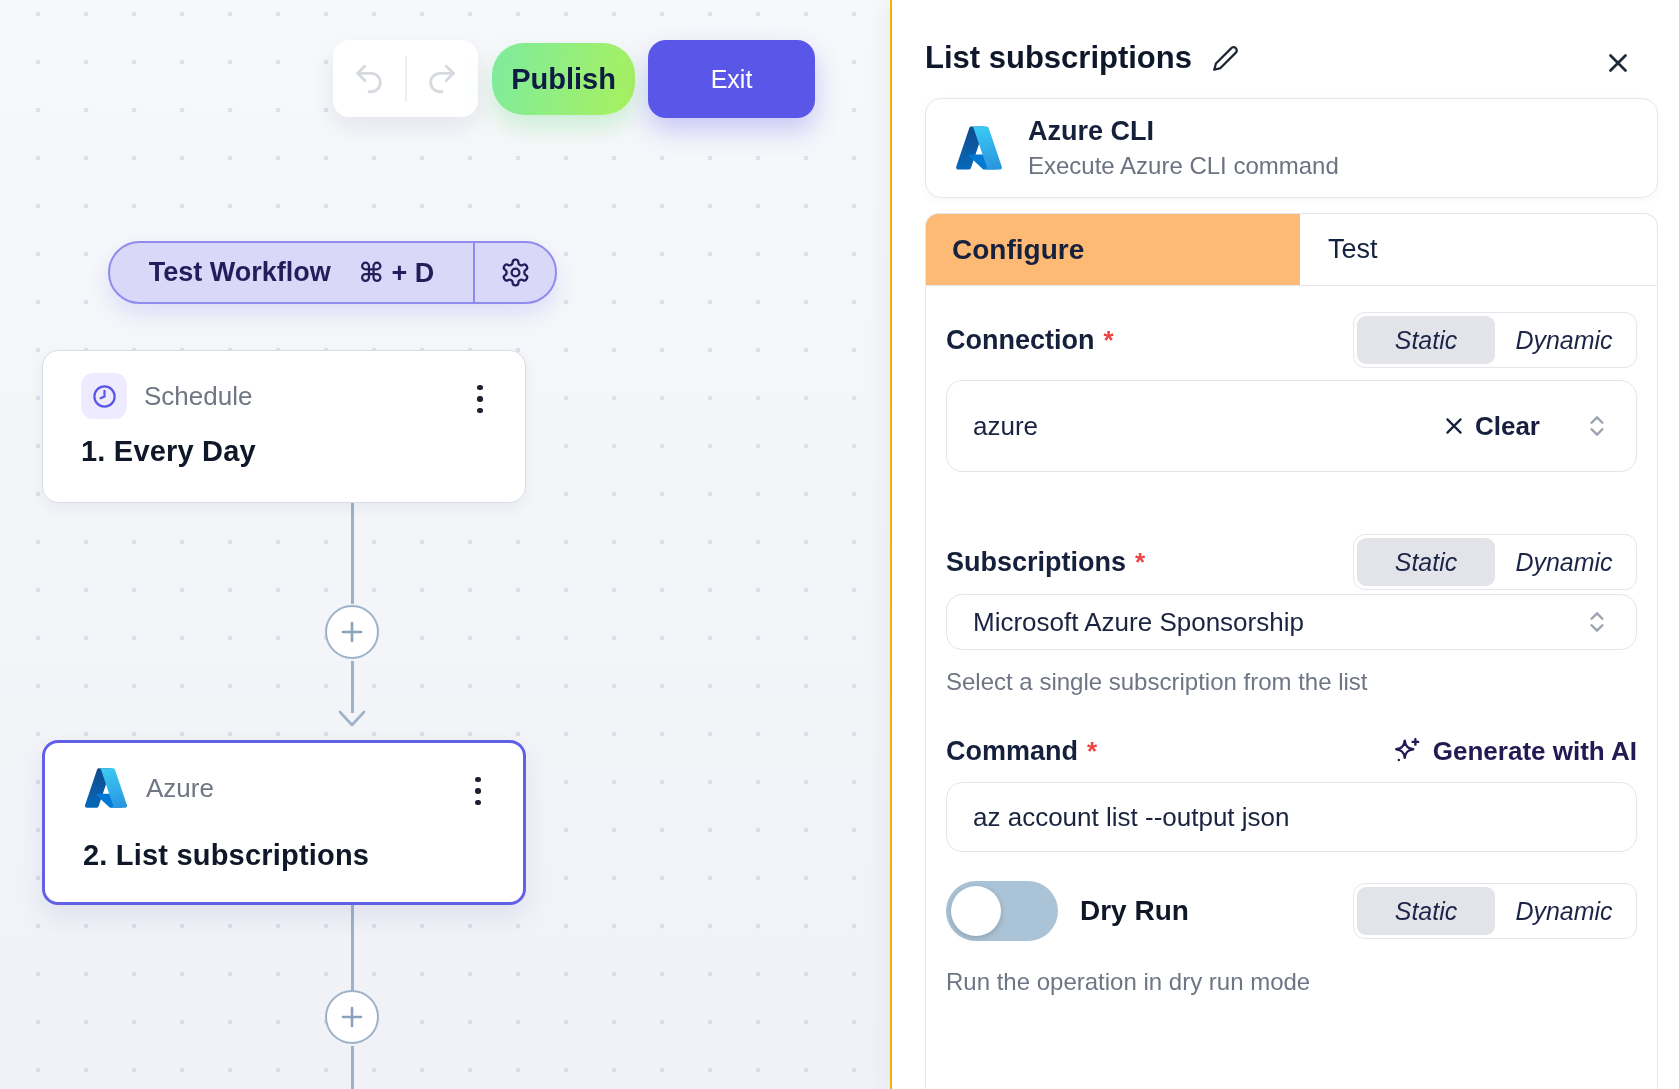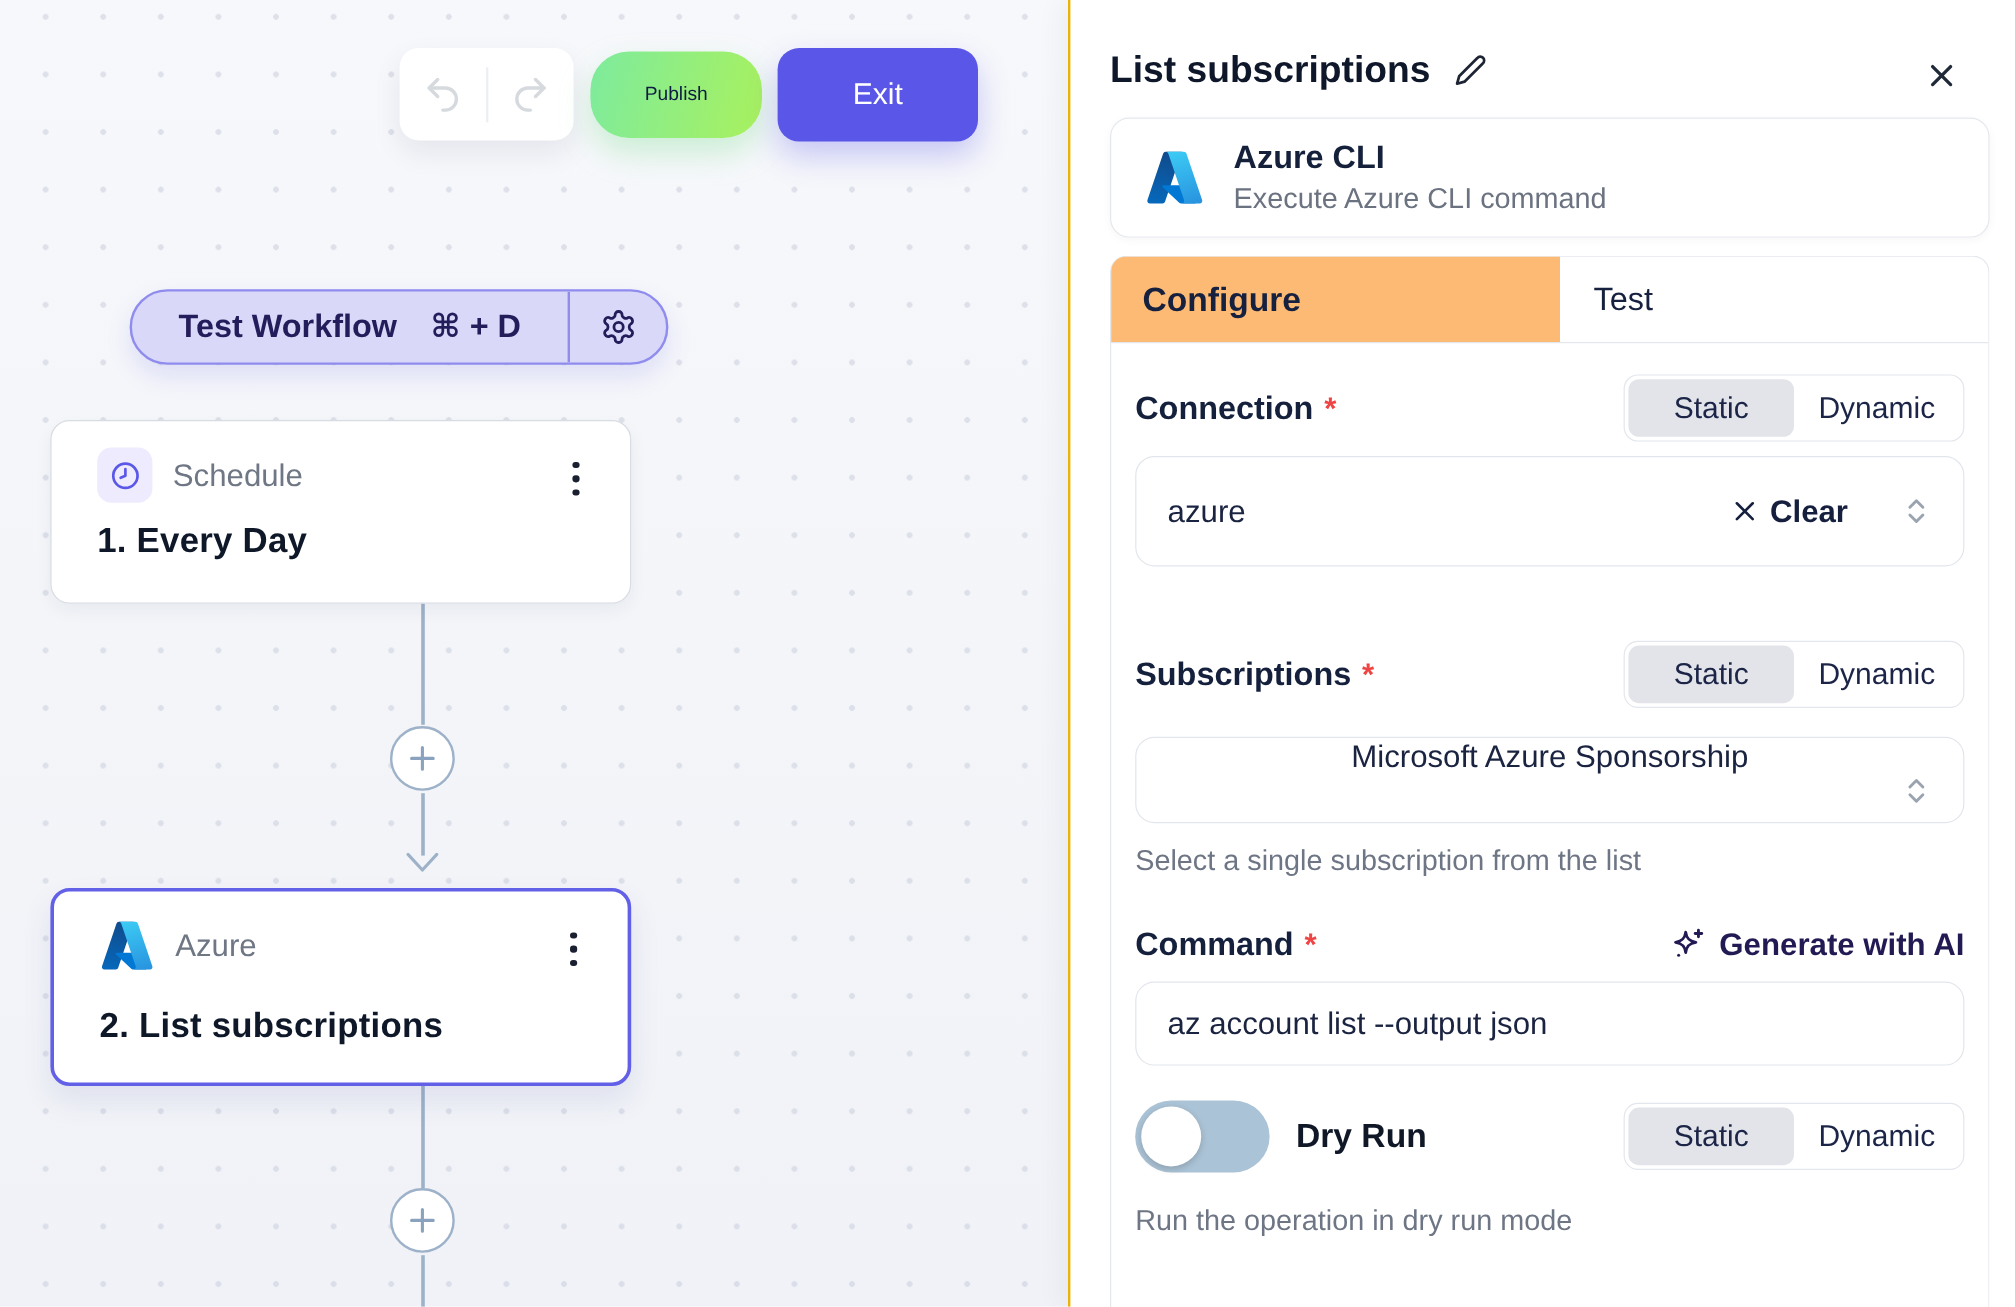--- a/index.html
+++ b/index.html
@@ -16,21 +16,21 @@
 
   .undo-redo { position:absolute; left:333px; top:40px; width:145px; height:77px;
     background:#fff; border-radius:16px; box-shadow:0 10px 24px rgba(20,30,60,.08);
     display:flex; align-items:center; }
   .ur-btn { flex:1; display:flex; align-items:center; justify-content:center; color:#d6dade; cursor:pointer; }
   .ur-divider { width:2px; height:46px; background:#edeff3; }
 
   .publish-btn { position:absolute; left:492px; top:43px; width:143px; height:72px;
     border-radius:32px; background:linear-gradient(105deg,#7deb9e 0%,#a9f15d 100%);
     display:flex; align-items:center; justify-content:center;
-    font-size:16px; font-weight:400; color:#0e1c44; box-shadow:0 12px 26px rgba(120,220,140,.35); cursor:pointer; }
+    font-size:29px; font-weight:700; color:#0e1c44; box-shadow:0 12px 26px rgba(120,220,140,.35); cursor:pointer; }
   .exit-btn { position:absolute; left:648px; top:40px; width:167px; height:78px;
     border-radius:18px; background:#5a57e8; display:flex; align-items:center; justify-content:center;
     font-size:25px; font-weight:400; color:#fff; box-shadow:0 12px 26px rgba(90,87,232,.30); cursor:pointer; }
 
   .tw-pill { position:absolute; left:108px; top:241px; width:449px; height:63px;
     border-radius:32px; background:#dad8f8; border:2px solid #8f8cee;
     display:flex; align-items:stretch; box-shadow:0 10px 20px rgba(100,97,230,.16); overflow:hidden; }
   .tw-main { flex:1; display:flex; align-items:center; justify-content:center; gap:28px;
     font-size:27px; font-weight:600; color:#241d5b; cursor:pointer; }
   .tw-divider { width:2px; background:#8f8cee; }
@@ -85,30 +85,30 @@
   .f-label { font-size:27px; font-weight:700; color:#14203c; }
   .req { color:#ef4444; margin-left:9px; font-size:26px; font-weight:700; }
   .row1 { margin-top:26px; height:56px; }
   .row2 { margin-top:62px; height:56px; }
   .row3 { margin-top:34px; height:42px; }
   .row4 { margin-top:28px; height:62px; justify-content:flex-start; }
 
   .seg { display:flex; width:284px; height:56px; border:1.5px solid #e3e6ec; border-radius:12px;
     background:#fff; padding:3px; }
   .seg-opt { flex:1; display:flex; align-items:center; justify-content:center;
-    font-size:25px; color:#1c2547; border-radius:9px; cursor:pointer; }
+    font-size:25px; color:#1c2547; border-radius:9px; cursor:pointer;font-style:italic; }
   .seg-opt.active { background:#e2e4e9; }
 
   .input-box { border:1.5px solid #e2e6ec; border-radius:16px; display:flex; align-items:center;
     padding:0 26px; font-size:26px; color:#1a2340; background:#fff; width:100%; }
   .conn-input { margin-top:12px; height:92px; cursor:text; }
   .clear-chip { margin-left:auto; display:flex; align-items:center; gap:10px;
     font-weight:600; color:#16203e; cursor:pointer; }
   .updown { margin-left:44px; color:#9aa3b0; display:flex; cursor:pointer; }
-  .select-box { margin-top:24px; height:72px; cursor:pointer;flex-direction:column; }
+  .select-box { margin-top:4px; height:56px; cursor:pointer; }
   .helper { margin-top:18px; font-size:24px; color:#6e7685; }
   .generate { display:flex; align-items:center; gap:12px; color:#221a53;
     font-size:26px; font-weight:700; cursor:pointer; }
   .cmd-input { margin-top:10px; height:70px; font-family:"Liberation Sans","DejaVu Sans",sans-serif; outline:none; }
   .toggle { width:112px; height:60px; border-radius:32px; background:#abc3d6; position:relative;
     flex:0 0 auto; cursor:pointer; }
   .toggle .knob { position:absolute; left:5px; top:5px; width:50px; height:50px; border-radius:50%;
     background:#fff; box-shadow:0 2px 6px rgba(0,0,0,.18); }
   .dry-label { margin-left:22px; font-size:28px; font-weight:700; color:#101828; }
   .row4 .seg { margin-left:auto; }

